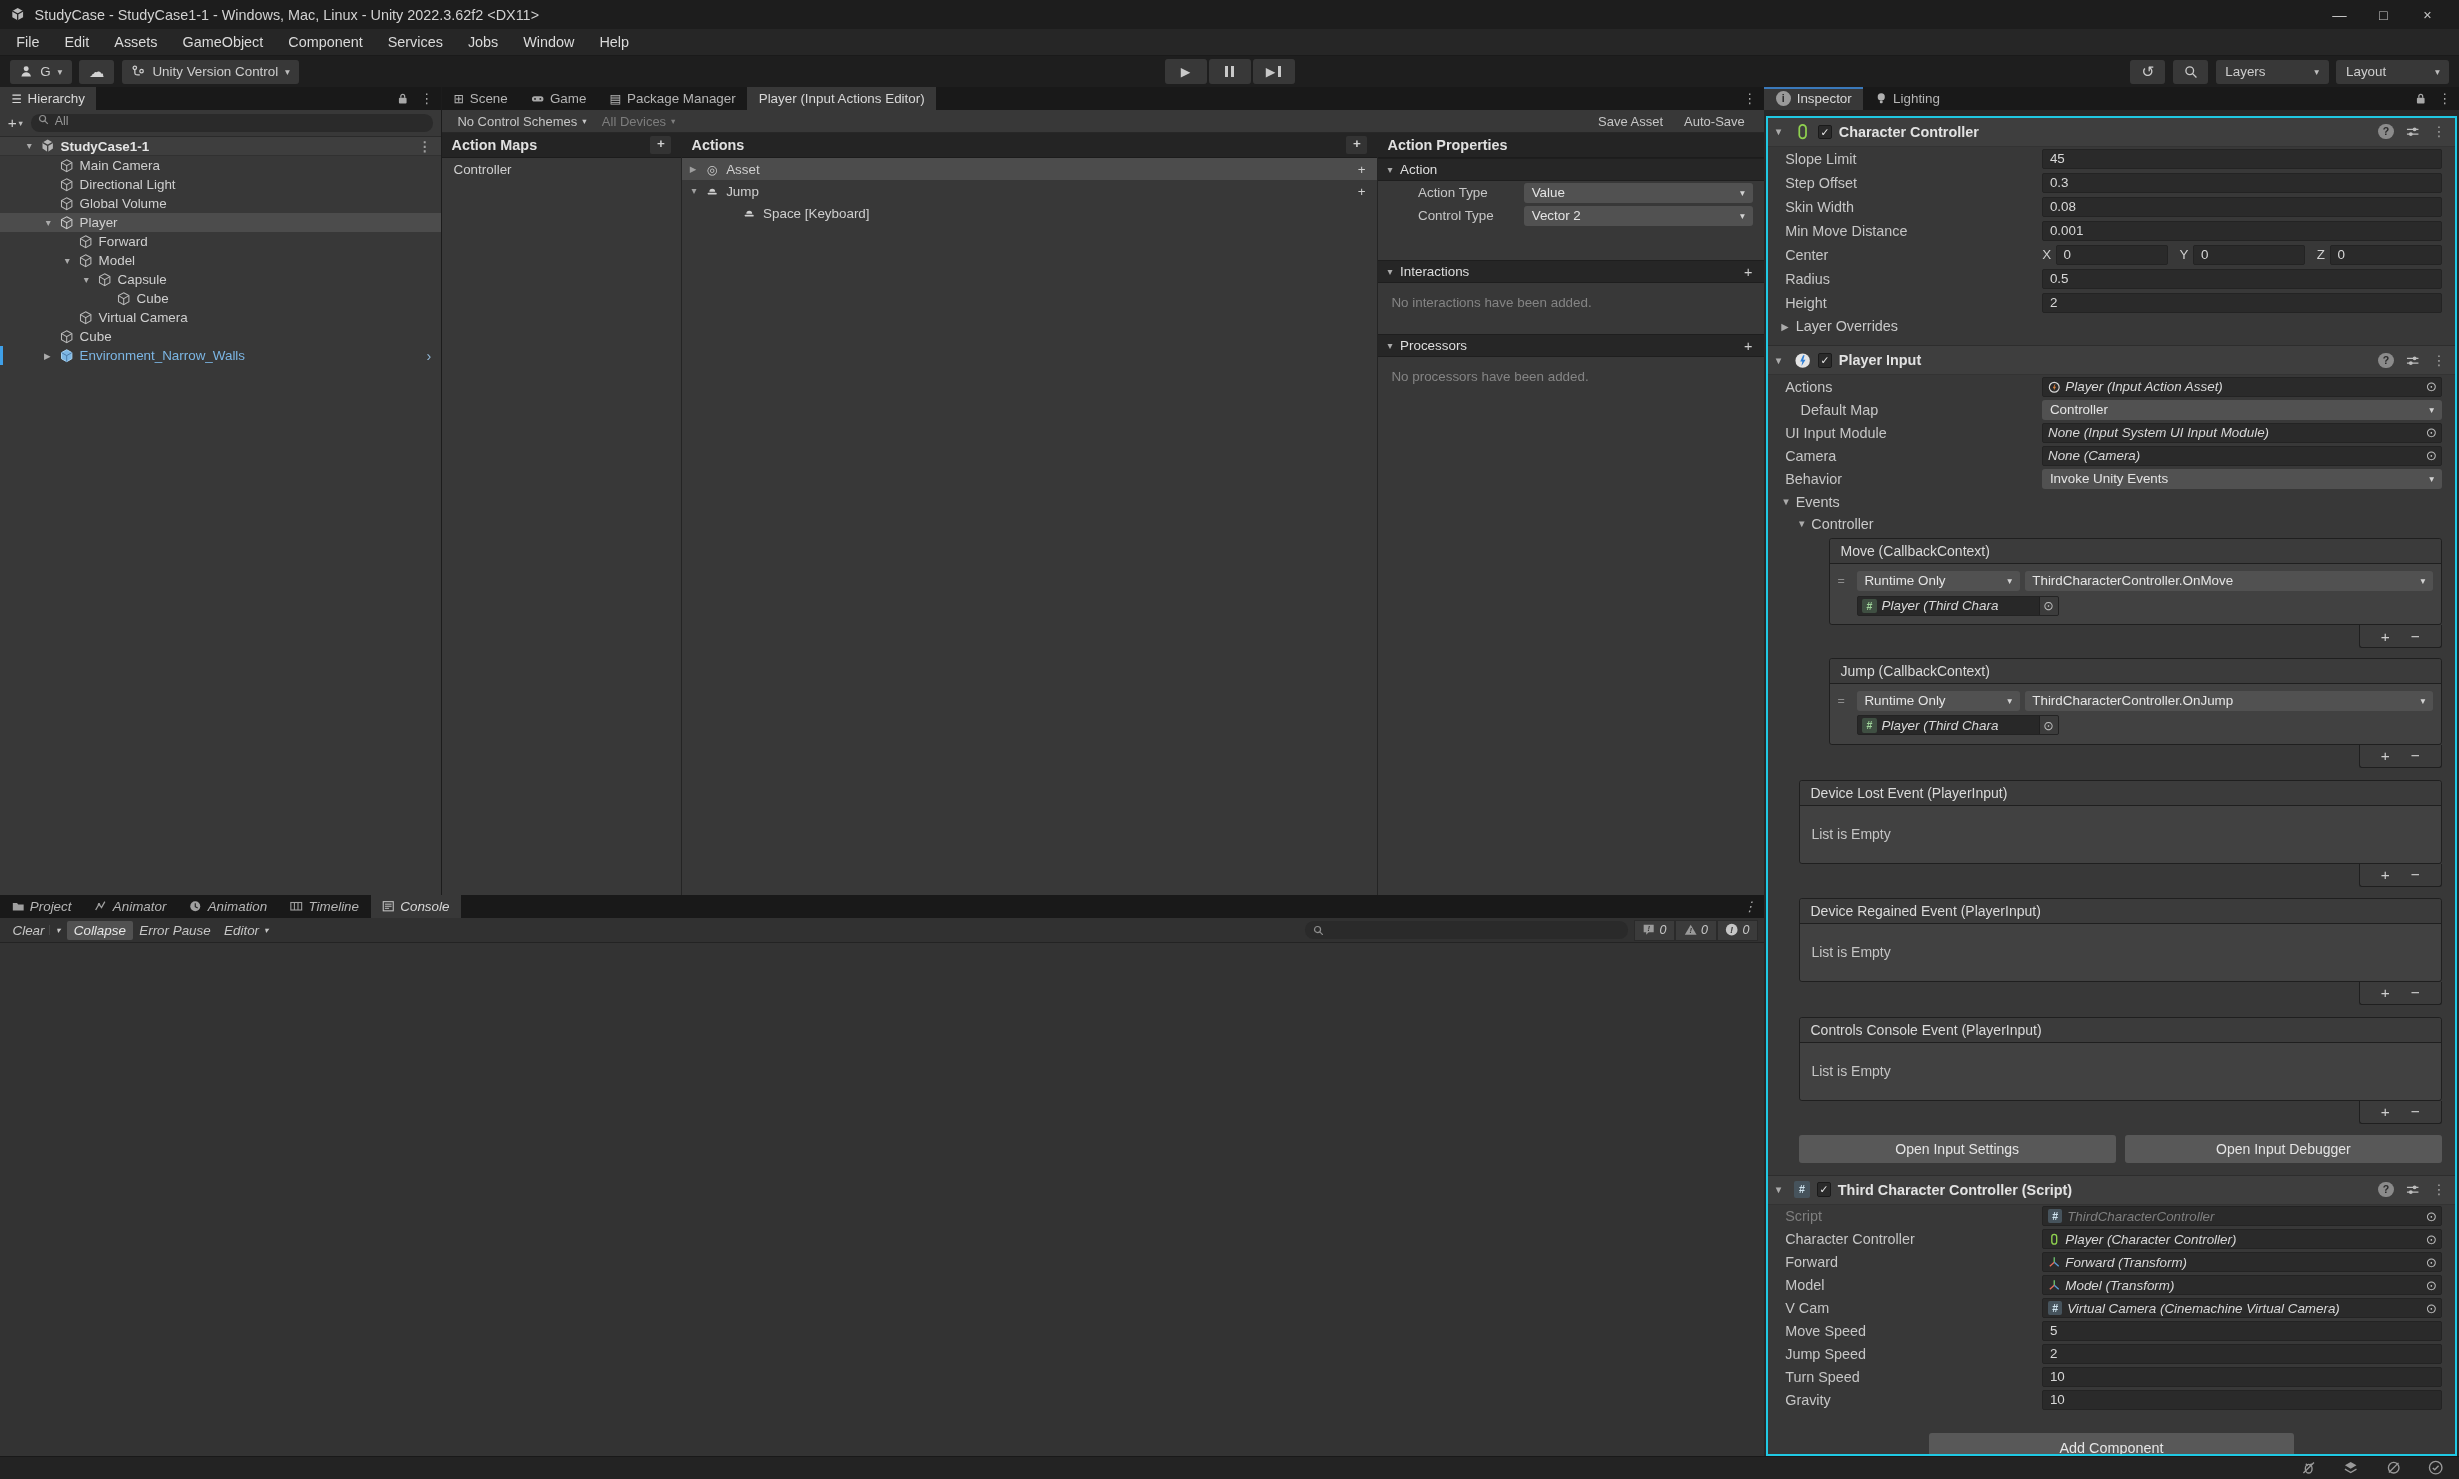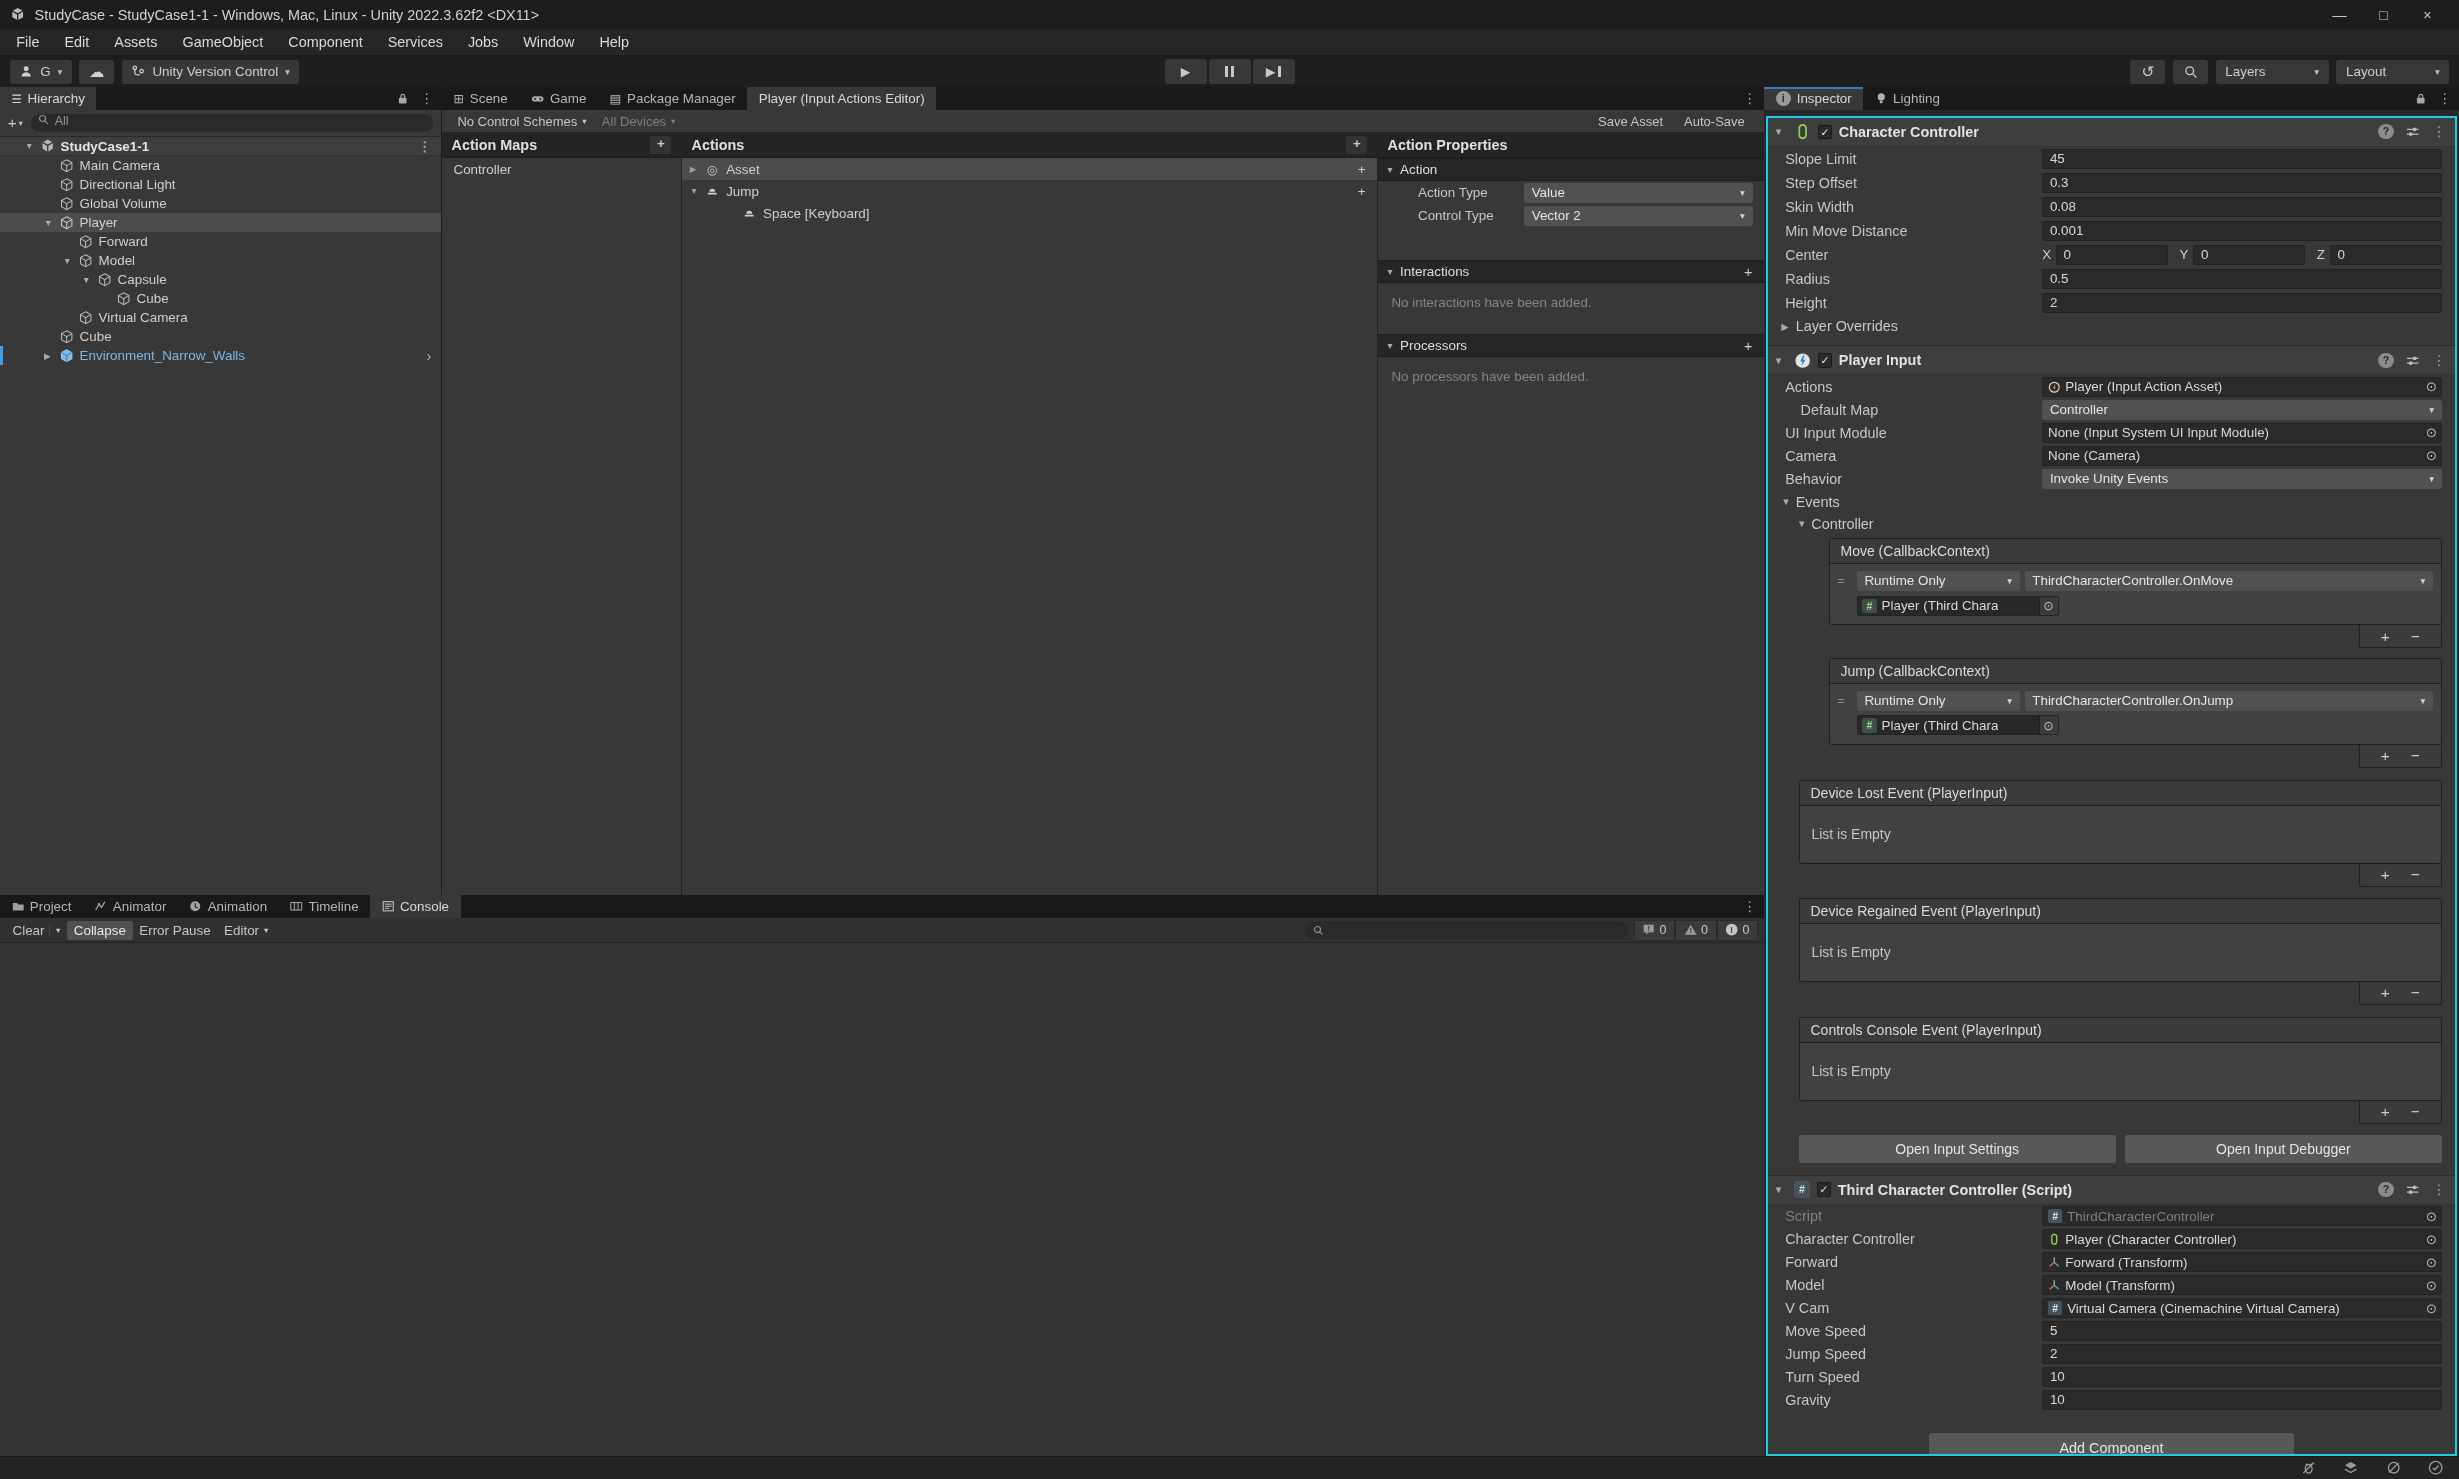--- a/index.html
+++ b/index.html
@@ -86,27 +86,27 @@
   .proprow { height:23px; display:flex; align-items:center; padding:0 11.5px 0 40px; font-size:13.4px;}
   .proprow .plabel { width:106px; flex:none; color:#c6c6c6;}
   .emptymsg { padding:11.5px 11.5px 7.7px 13.4px; color:#848484; font-size:13.4px;}
   .gap34 { height:33px;}
 
   
   .ddl { flex:1; height:20px; background:#515151; border-radius:2.9px; display:flex; align-items:center; padding:0 7.7px; color:#e4e4e4; font-size:13.4px; min-width:0;}
   .ddl .arr { margin-left:auto; font-size:9.6px; color:#d2d2d2; padding-left:5.8px;}
   .tfield { flex:1; height:20px; background:#2a2a2a; border:1px solid #232323; border-radius:1.9px; padding:0 6.7px; line-height:18px; font-size:13.4px; color:#d8d8d8; min-width:0;}
   .objf { flex:1; height:20px; background:#2a2a2a; border:1px solid #232323; border-radius:1.9px; display:flex; align-items:center; gap:4.8px; padding:0 0 0 4.8px; font-size:13.4px; color:#d8d8d8; min-width:0; overflow:hidden;}
-  .objf .txt { white-space:nowrap; overflow:hidden; }
+  .objf .txt { white-space:nowrap; overflow:hidden;font-style:italic; }
   .objf .pick { margin-left:auto; color:#b9b9b9; font-size:13.4px; padding:0 3.8px; flex:none;}
   .chk { width:14.4px; height:14.4px; background:#2a2a2a; border:1px solid #1a1a1a; border-radius:1.9px; color:#e8e8e8; font-size:10.6px; line-height:13.4px; text-align:center; flex:none;}
   .fo { color:#ababab; }
 
   
-  .console { flex:1; display:flex; flex-direction:column; min-height:0; background:#4c1d95;}
+  .console { flex:1; display:flex; flex-direction:column; min-height:0; background:#4c1d95;font-style:italic;}
   .ctools { height:25px; background:#313131; border-bottom:1px solid #232323; display:flex; align-items:center; padding:0 5.8px; font-size:13.4px; flex:none;}
   .cbtn { display:flex; align-items:center; height:19px; padding:0 6.7px; color:#c6c6c6; }
   .cbtn.active { background:#515151; border-radius:1.9px; color:#e6e6e6;}
   .cbtn .arr { font-size:8.6px; margin-left:4.8px;}
   .csearch { margin-left:auto; width:323px; height:17.3px; background:#2a2a2a; border-radius:8.6px; display:flex; align-items:center; padding:0 7.7px; gap:5.8px;}
   .counters { display:flex; margin-left:5.8px; }
   .cnt { display:flex; align-items:center; gap:3.8px; padding:0 7.7px; height:21px; background:#3b3b3b; border:1px solid #2a2a2a; color:#c9c9c9; font-size:12.5px;}
   .cbody { flex:1; background:#333333;}
 
   

